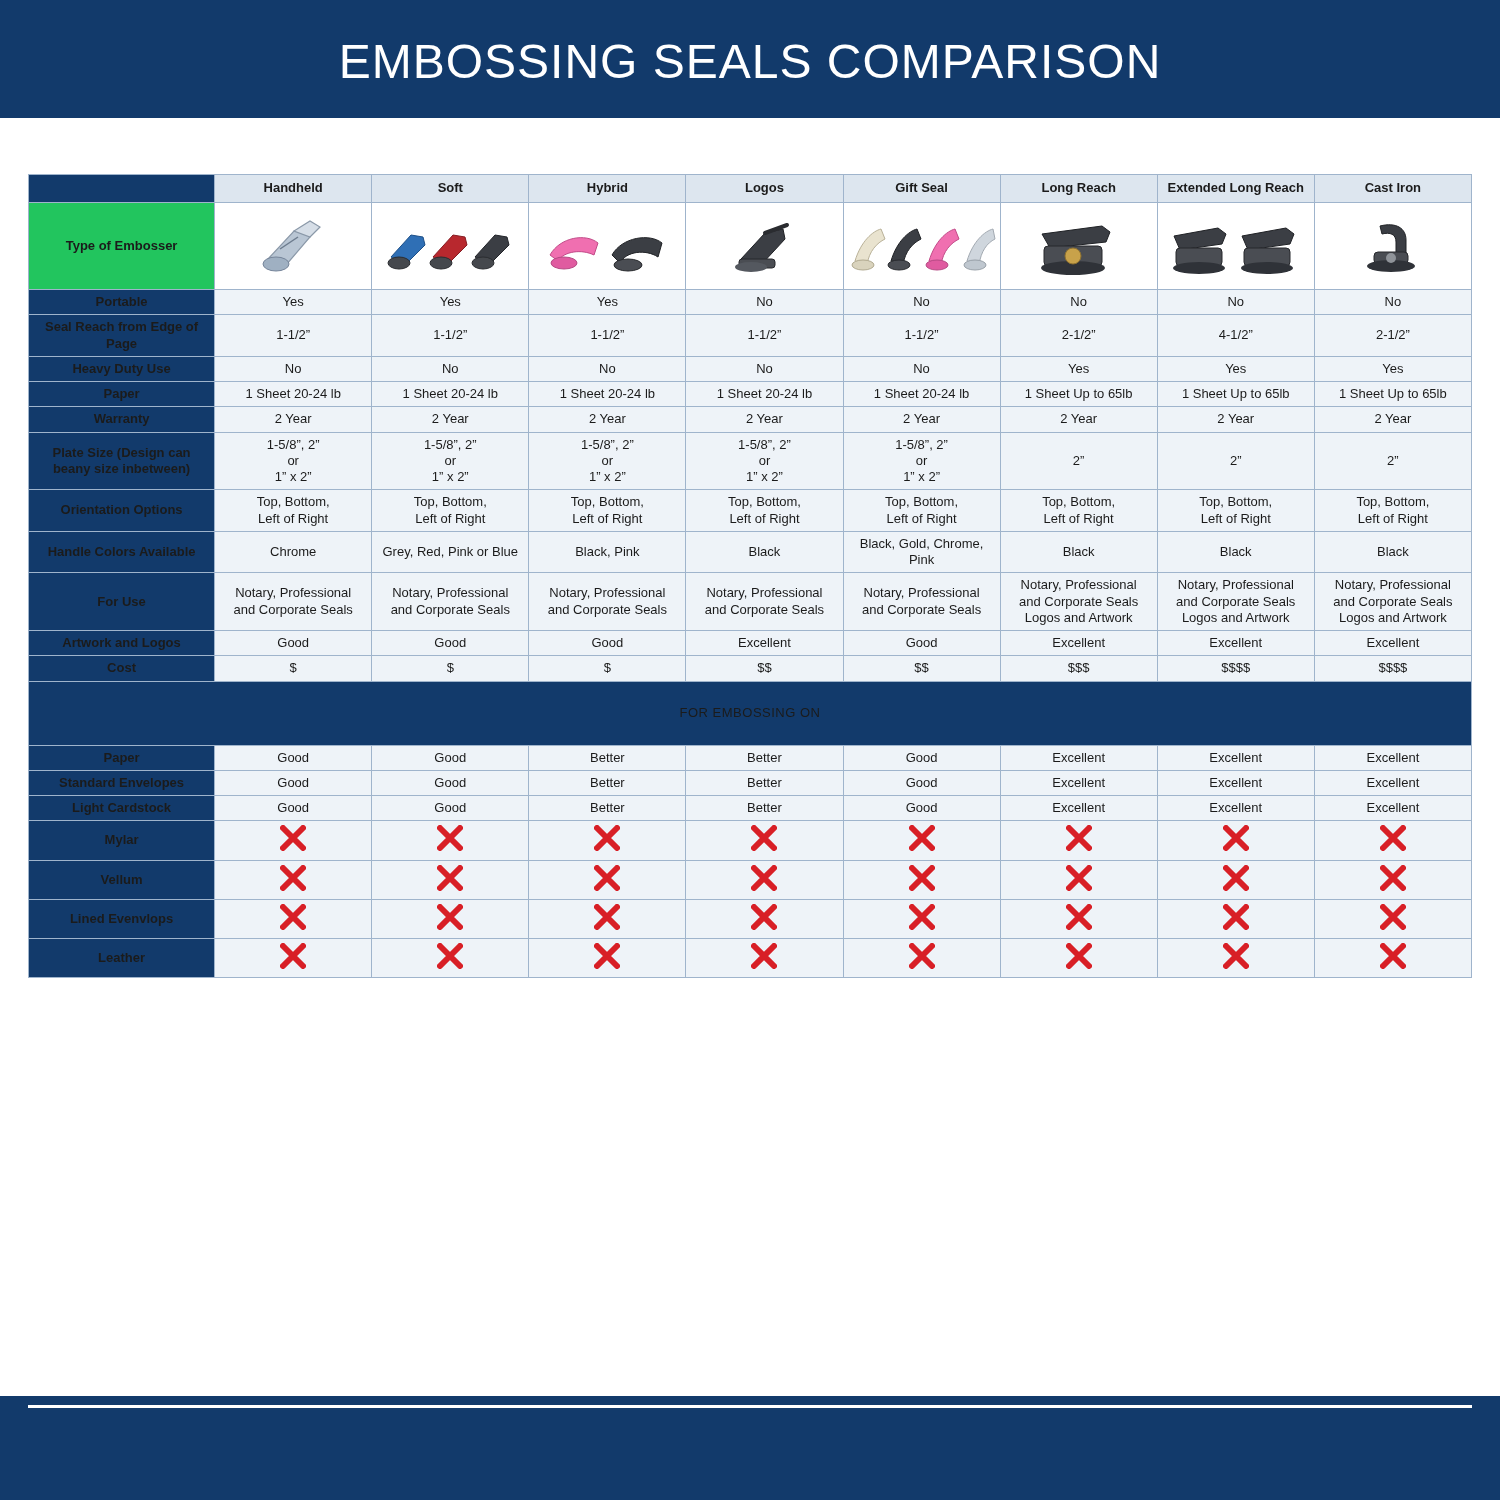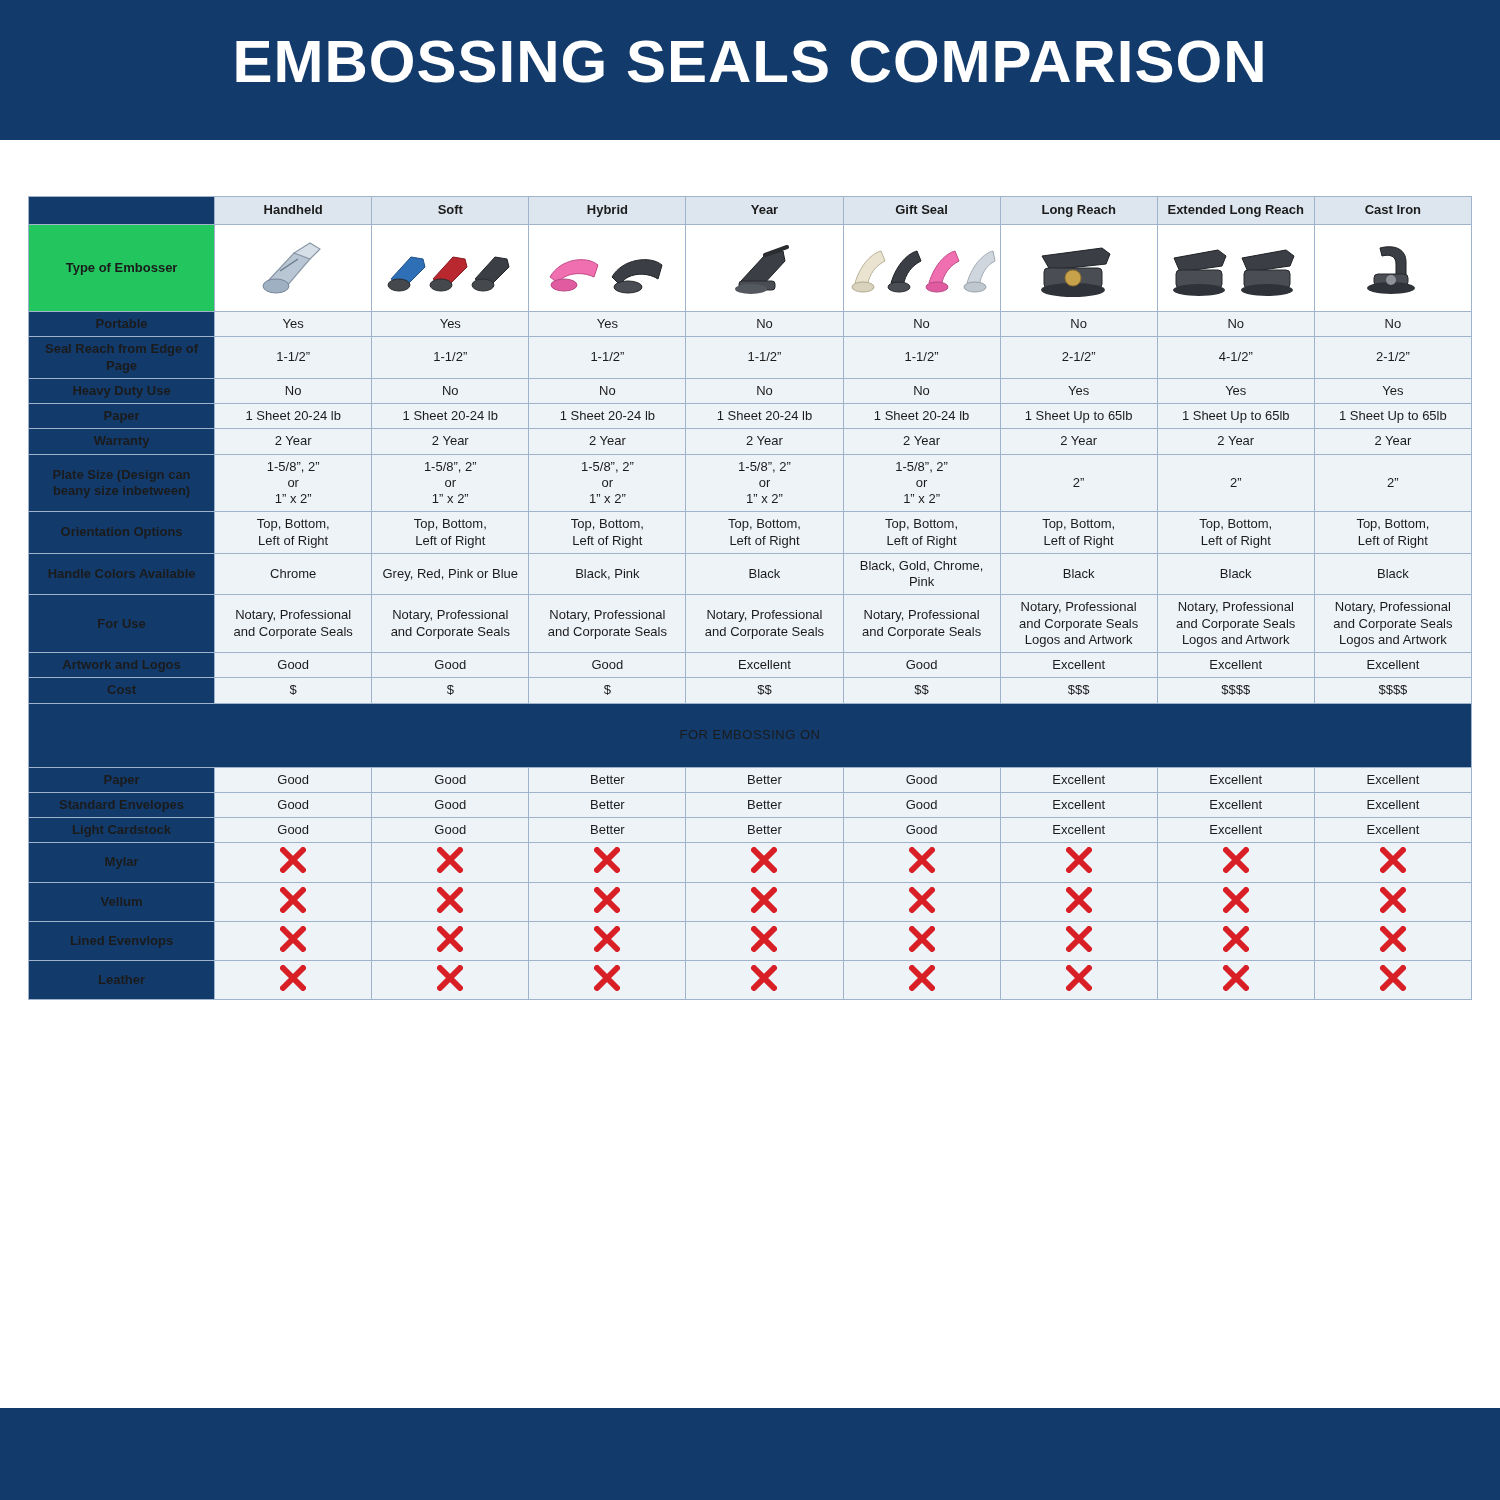--- a/index.html
+++ b/index.html
@@ -19,29 +19,29 @@
   .banner {
     position: absolute;
     left: 0; top: 0;
     width: 1500px; height: 122px;
     background: #123a6b;
     display: flex; align-items: center; justify-content: center;
   }
   .banner h1 {
     margin: 0;
     color: #ffffff;
-    font-size: 60px;
-    font-weight: bold;
+    font-size: 48px;
+    font-weight: normal;
     letter-spacing: 1px;
     text-align: center;
   }
   
   .content {
     position: absolute;
-    left: 0; top: 140px;
+    left: 0; top: 118px;
     width: 1500px; height: 1278px;
     background: #ffffff;
   }
   .footer-bar {
     position: absolute;
     left: 0; top: 1408px;
     width: 1500px; height: 92px;
     background: #123a6b;
   }
   .footer-line {
@@ -135,21 +135,21 @@
       <colgroup>
         <col style="width:186px">
         <col span="8" style="width:157px">
       </colgroup>
       <thead>
         <tr>
           <th class="corner"></th>
           <th class="colhead">Handheld</th>
           <th class="colhead">Soft</th>
           <th class="colhead">Hybrid</th>
-          <th class="colhead">Year</th>
+          <th class="colhead">Logos</th>
           <th class="colhead">Gift Seal</th>
           <th class="colhead">Long Reach</th>
           <th class="colhead">Extended Long Reach</th>
           <th class="colhead">Cast Iron</th>
         </tr>
       </thead>
       <tbody>
 
         <tr>
           <td class="type-label-cell">Type of Embosser</td>

